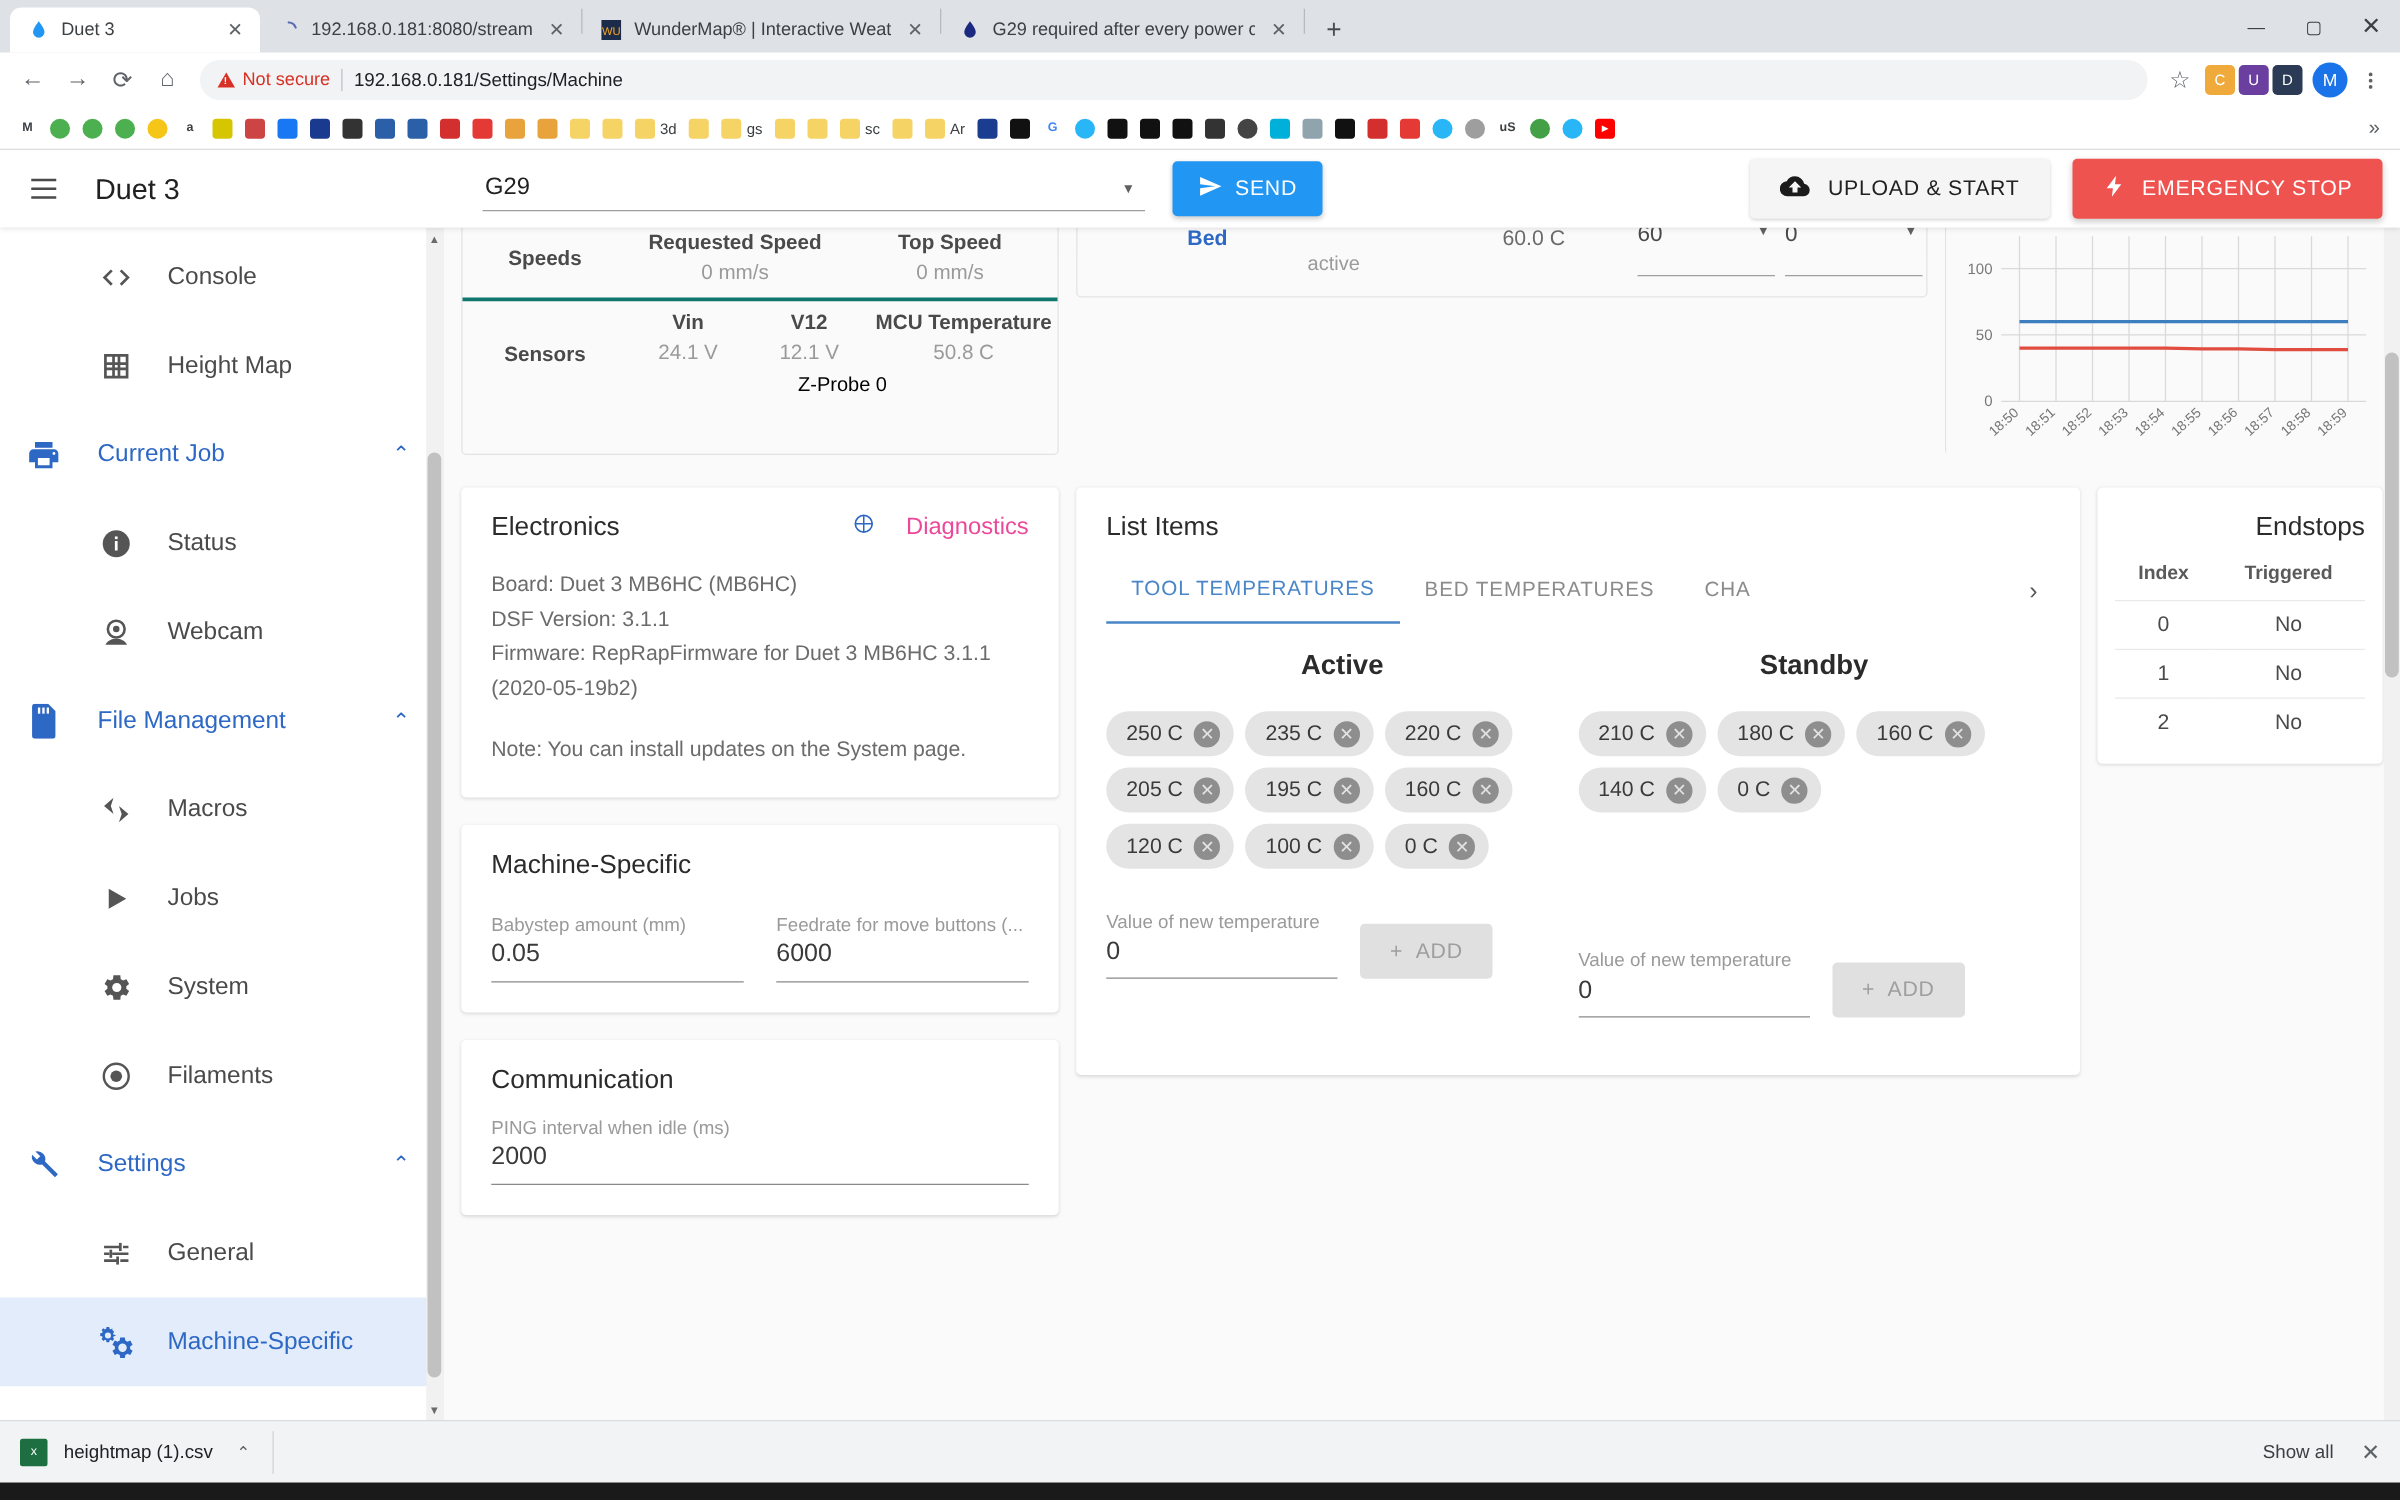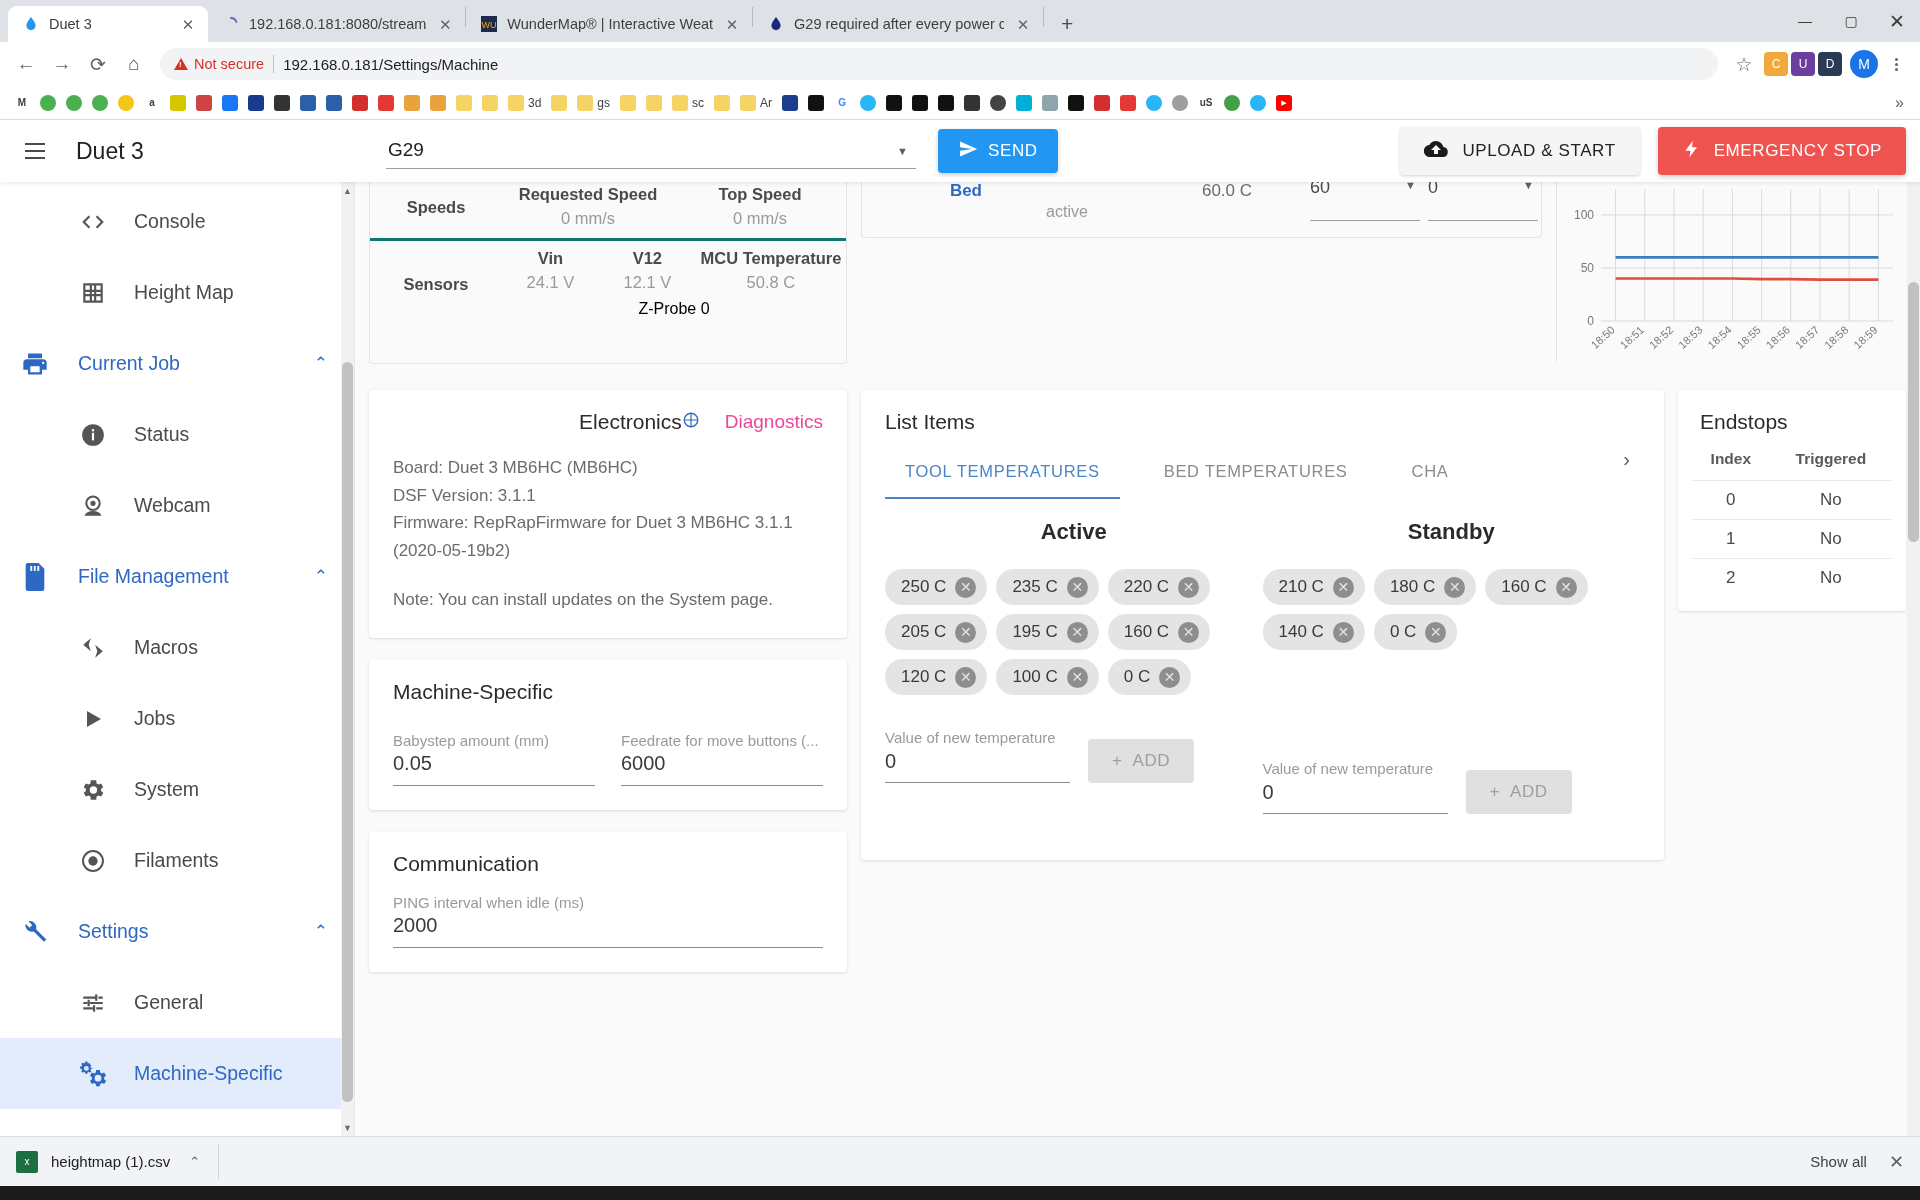--- a/index.html
+++ b/index.html
@@ -190,21 +190,21 @@
 
   .card-pad { padding: 20px 24px 24px; }
   .card-title { font-size: 21px; color: #2b2b2b; font-weight: 400; }
   .diag-link { color:#ec4899; font-size:19px; display:flex; align-items:center; gap:25px;}
   .elec-line { font-size: 17px; color: #6b6b6b; line-height: 1.62; }
 
   .field { position: relative; margin-top: 10px; }
   .field .flabel { font-size: 15px; color: #9a9a9a; display:block; margin-bottom: 3px;}
   .field .fval { font-size: 20px; color: #3a3a3a; border-bottom: 1px solid #8a8a8a; padding-bottom: 10px; display:block; }
 
-  .tabs-row { display: flex; align-items: flex-start; border-bottom: 0; margin-top: 14px; position: relative; gap: 24px; }
+  .tabs-row { display: flex; align-items: center; border-bottom: 0; margin-top: 14px; position: relative; }
   .tab-item { font-size: 16.5px; letter-spacing: .7px; color: #8b8b8b; padding: 14px 20px 16px; }
   .tab-item.active { color: #4a86c7; border-bottom: 2px solid #4a86c7; }
   .tab-next { margin-left: auto; color: #5a5a5a; font-size: 20px; padding: 0 10px; }
 
   .temp-cols { display: flex; margin-top: 20px; }
   .temp-col { flex: 1 1 0; }
   .temp-head { text-align: center; font-size: 22px; font-weight: 700; color: #2b2b2b; }
   .chips { display: flex; flex-wrap: wrap; gap: 9px; margin-top: 24px; max-width: 330px; }
   .chip {
     background: #e4e4e4; border-radius: 18px; height: 36px; display: flex; align-items: center;
@@ -758,21 +758,21 @@
                 </g>
             </svg>
           </div>
         </div>
 
         <div class="mid-row">
 
           <div class="col-left">
 
             <div class="card card-pad">
-              <div style="display:flex; align-items:center; justify-content:flex-end;">
+              <div style="display:flex; align-items:center; justify-content:space-between;">
                 <span class="card-title">Electronics</span>
                 <span class="diag-link">
                   <span>
                     <svg width="18" height="18" viewBox="0 0 24 24">
                         <circle cx="12" cy="12" r="9" fill="none" stroke="#2d68c4" stroke-width="1.8"></circle>
                         <path d="M3 12h18M12 3v18" stroke="#2d68c4" stroke-width="1.6"></path>
                       </svg>
                   </span>
                   <span>Diagnostics</span>
                 </span>
@@ -906,21 +906,21 @@
                       <span>ADD</span>
                     </div>
                   </div>
                 </div>
               </div>
             </div>
           </div>
 
           <div class="col-right">
             <div class="card card-pad" style="padding:20px 14px 14px;">
-              <div class="card-title" style="padding-left:8px;">Endstops</div>
+              <div class="card-title" style="padding-left:8px;text-align:right;">Endstops</div>
               <table class="es-table">
                 <thead>
                   <tr>
                     <th>Index</th>
                     <th>Triggered</th>
                   </tr>
                 </thead>
                 <tbody id="endstops-body">
                     <tr>
                       <td>0</td>

